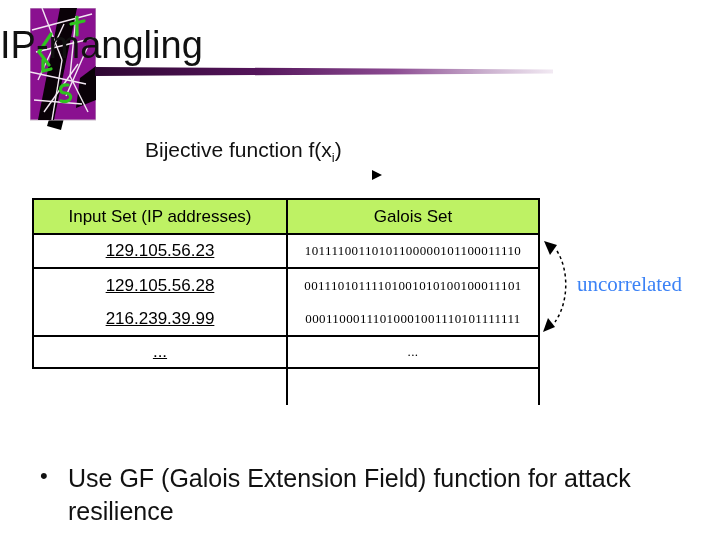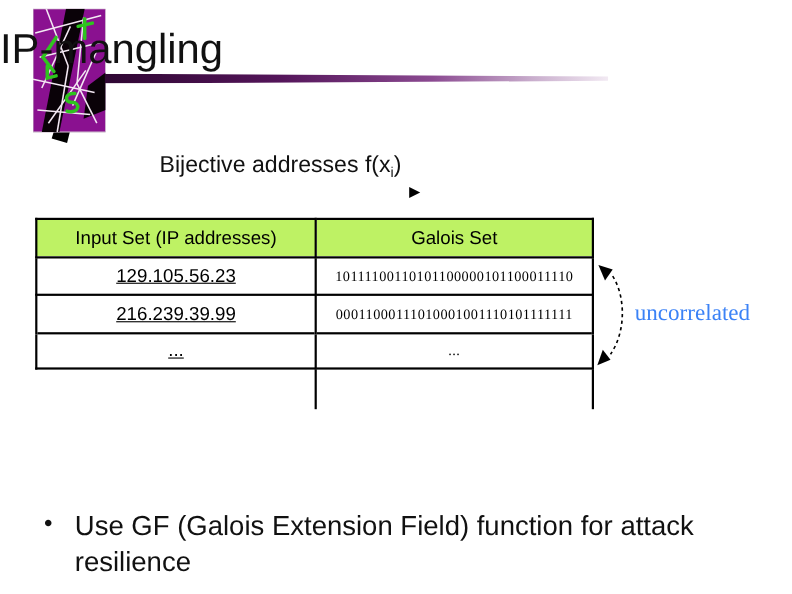--- a/index.html
+++ b/index.html
@@ -90,37 +90,41 @@
       <path d="M 41,16 L 54,13"></path>
       <path d="M 13,52 L 13,63 L 21,61"></path>
       <path d="M 38,77 C 29,76 28,85 35,85 C 44,85 42,96 31,93"></path>
     </g>
   </svg>
 
   <div class="title">IP-mangling</div>
   <div class="accent-bar"></div>
 
   <div class="subtitle">
-    <span>Bijective addresses f(x</span><sub>i</sub><span>)</span>
+    <span>Bijective function f(x</span><sub>i</sub><span>)</span>
   </div>
   <div class="pointer"></div>
 
   <table class="tbl">
     <colgroup>
         <col style="width:254px">
         <col style="width:252px">
       </colgroup>
     <tbody>
         <tr>
       <th>Input Set (IP addresses)</th>
       <th>Galois Set</th>
     </tr>
     <tr class="row-first">
       <td class="ip">129.105.56.23</td>
       <td class="bin">10111100110101100000101100011110</td>
+    </tr>
+    <tr class="row-mid">
+      <td class="ip">129.105.56.28</td>
+      <td class="bin">00111010111101001010100100011101</td>
     </tr>
     <tr class="row-mid">
       <td class="ip">216.239.39.99</td>
       <td class="bin">00011000111010001001110101111111</td>
     </tr>
     <tr class="row-dots">
       <td class="ip">...</td>
       <td class="bin">...</td>
     </tr>
     <tr class="row-empty">

